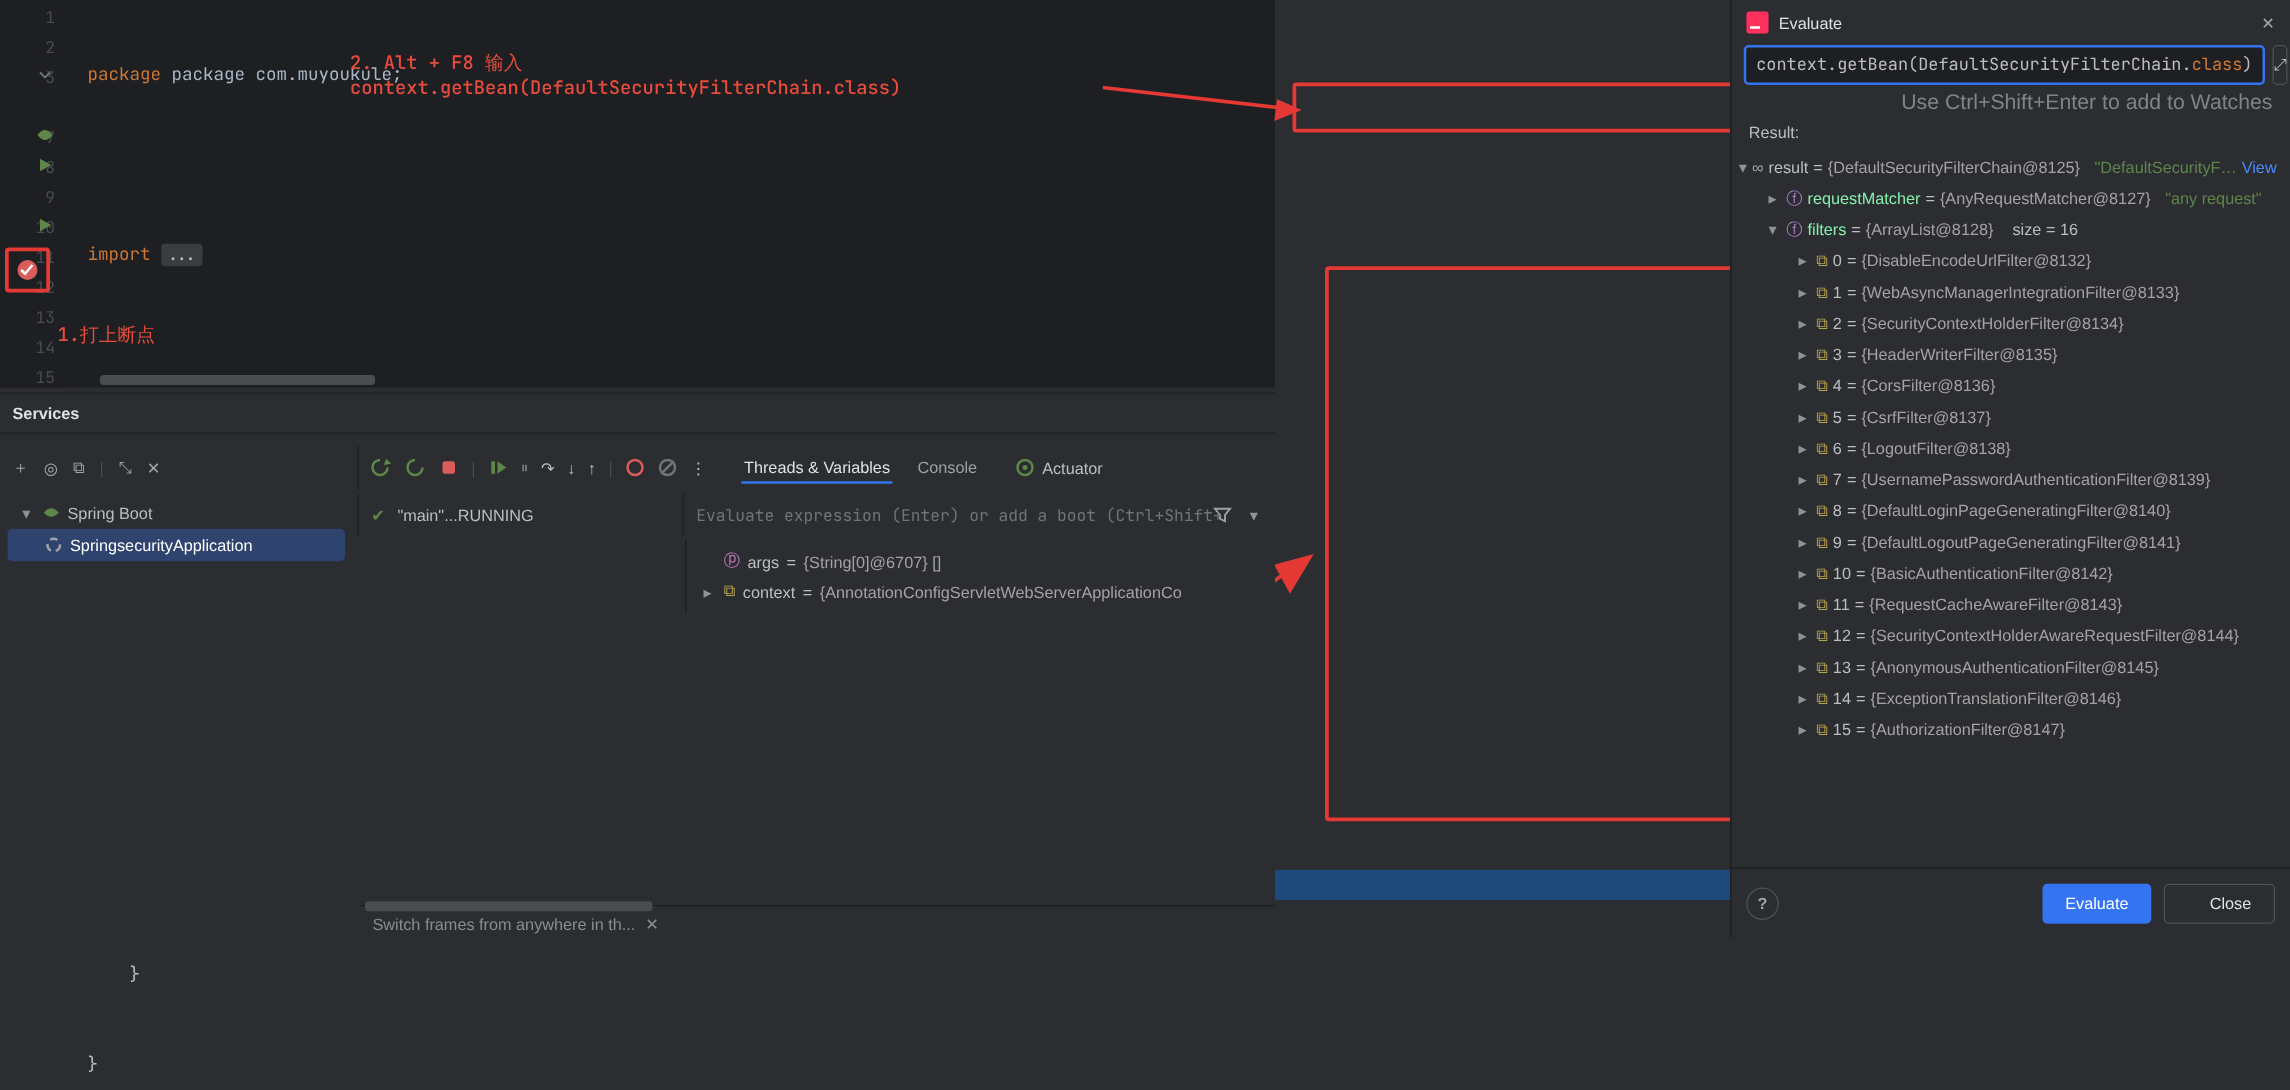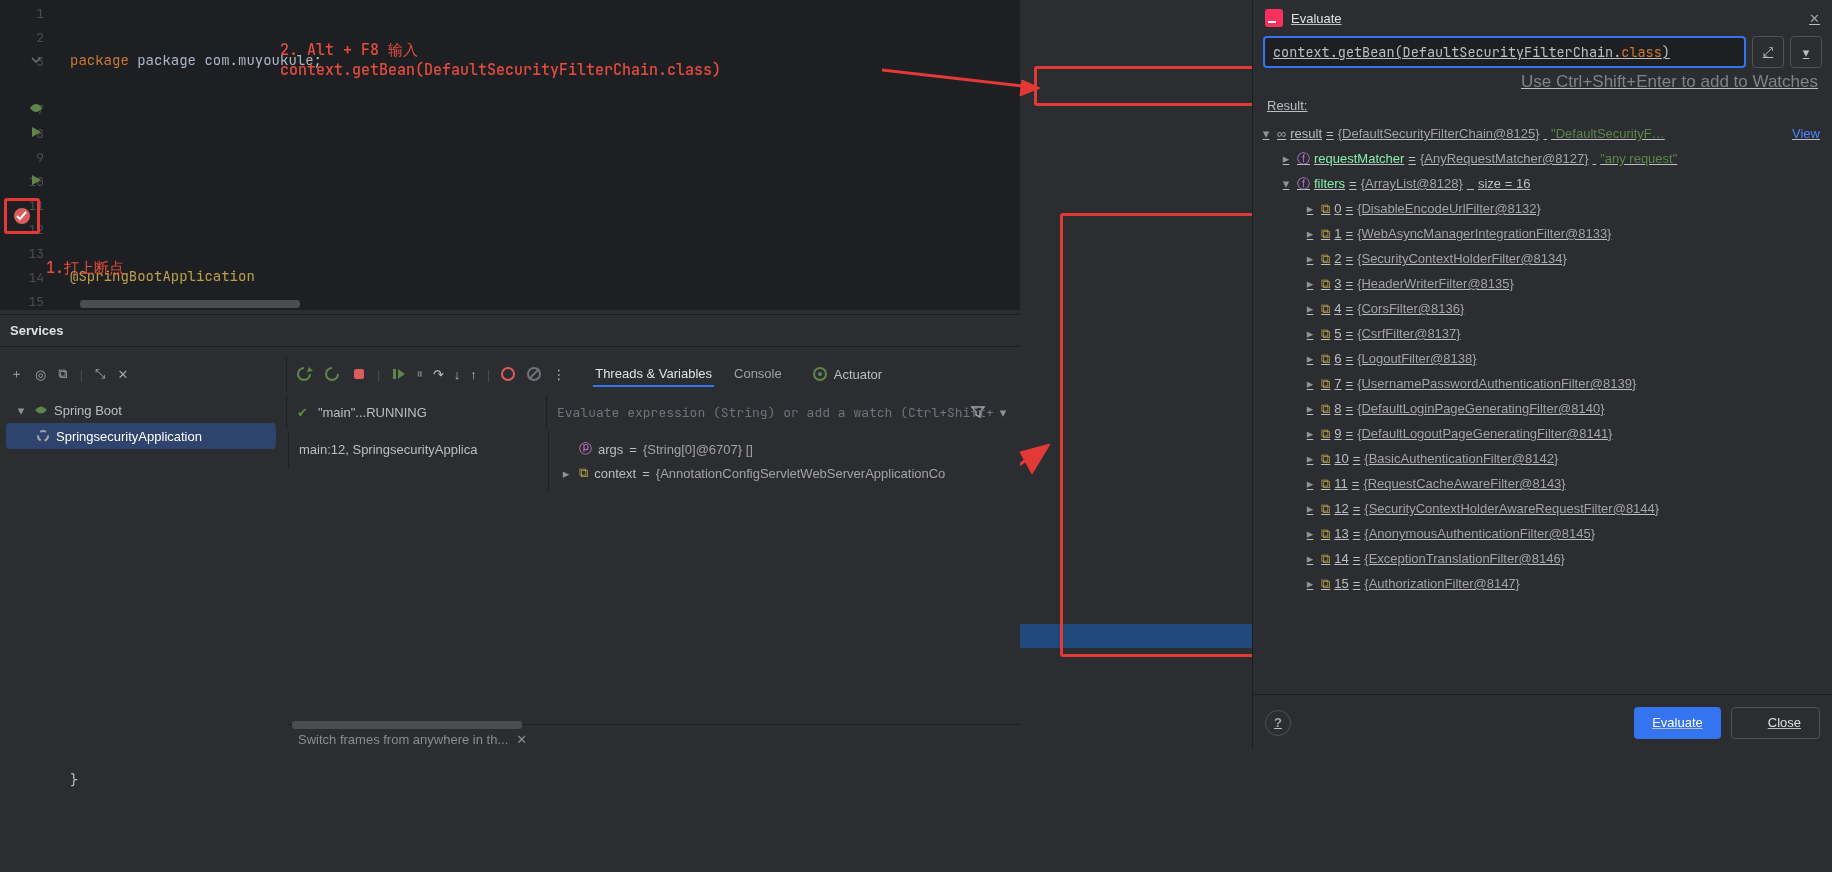--- a/index.html
+++ b/index.html
@@ -104,23 +104,23 @@
   border-left:1px solid #1e1f22; padding:6px 10px; color:#bcbec4;
 }
 .var-row { height:24px; display:flex; align-items:center; gap:6px; }
 .hint-bar {
   position:absolute; left:288px; bottom:0; right:0; height:30px;
   display:flex; align-items:center; padding:0 10px; color:#8a8d91;
   background:#2b2d30; border-top:1px solid #1e1f22;
 }
 .arrow-red { position:absolute; stroke:#e53935; fill:#e53935; }
 .eval-panel {
-  position:absolute; right:0; top:0; width:580px; height:750px;
+  position:absolute; right:0; top:0; width:448px; height:750px;
   background:#2b2d30; border-left:1px solid #1e1f22;
-  display:flex; flex-direction:column;text-decoration:underline;
+  display:flex; flex-direction:column;
 }
 .eval-head {
   height:36px; display:flex; align-items:center; gap:8px; padding:0 12px;
 }
 .eval-head .title { color:#dfe1e5; font-size:13px; }
 .eval-head .x { margin-left:auto; color:#a0a3a8; cursor:pointer; }
 .eval-label { padding: 6px 14px 4px; color:#bcbec4; font-size:13px; }
 .expr-row { display:flex; gap:6px; padding:0 10px; align-items:center; }
 .expr-input {
   flex:1; height:32px; background:#1e1f22; border:2px solid #3574f0;
@@ -174,20 +174,21 @@
     <svg class="gi" style="top:124px" viewBox="0 0 16 16">
         <path d="M4 3l9 5-9 5z" fill="#5f864a"></path>
       </svg>
     <svg class="gi" style="top:172px" viewBox="0 0 16 16">
         <path d="M4 3l9 5-9 5z" fill="#5f864a"></path>
       </svg>
   </div>
   <div class="code-lines">
     <div class="cl"><span class="kw">package</span> <span class="pkg">package com.muyoukule;</span></div>
     <div class="cl"></div>
+    <div class="cl"><span class="kw">import</span> <span style="background:#3a3c40;border-radius:3px;padding:0 4px;">...</span></div>
     <div class="cl"></div>
     <div class="cl"><span style="color:#b8a14c">@SpringBootApplication</span></div>
     <div class="cl"><span class="kw">public</span> <span class="kw">class</span> <span class="typ"><span style="text-decoration:underline">Springsecurity</span><span>Application {</span></span></div>
     <div class="cl"></div>
     <div class="cl">    <span class="kw">public static void</span> <span class="fn">main</span><span>(String[] args) {</span>   <span class="hint">args: []</span></div>
     <div class="cl">        <span>ConfigurableApplicationContext context = SpringApplication.</span><span class="fn">run</span><span>(SpringsecurityApplication.class, args);</span></div>
     <div class="cl"><span class="hl-line">        <span>System.</span><span class="fn">out</span><span>.println(context);</span>   <span class="cmt">context: "org.springframework.boot.web.servlet.context.AnnotationConfigS</span></span></div>
     <div class="cl">    <span>}</span></div>
     <div class="cl"><span>}</span></div>
     
@@ -284,26 +285,21 @@
   </div>
   <div class="run-row">
     <span style="color:#5f864a">✔</span>
     <span>"main"...RUNNING</span>
     <svg width="16" height="16" style="margin-left:auto">
         <path d="M2 3h12l-4 5v5l-4-2v-3z" fill="none" stroke="#a0a3a8" stroke-width="1.5"></path>
       </svg>
     <span class="chev">▾</span>
   </div>
   <div class="run-input">
-    <span>Evaluate expression (String) or add a watch (Ctrl+Shift+</span>
-  </div>
-  <div class="stack">
-    <div class="var-row">
-      <span>main:12, SpringsecurityApplica</span>
-    </div>
+    <span>Evaluate expression (Enter) or add a boot (Ctrl+Shift+</span>
   </div>
   <div class="vars">
     <div class="var-row">
       <span style="width:14px"></span>
       <span style="color:#c77dbb">ⓟ</span>
       <span class="node-name" style="color:#bcbec4">args</span>
       <span class="node-eq"> = </span>
       <span class="node-val">{String[0]@6707} []</span>
     </div>
     <div class="var-row">

